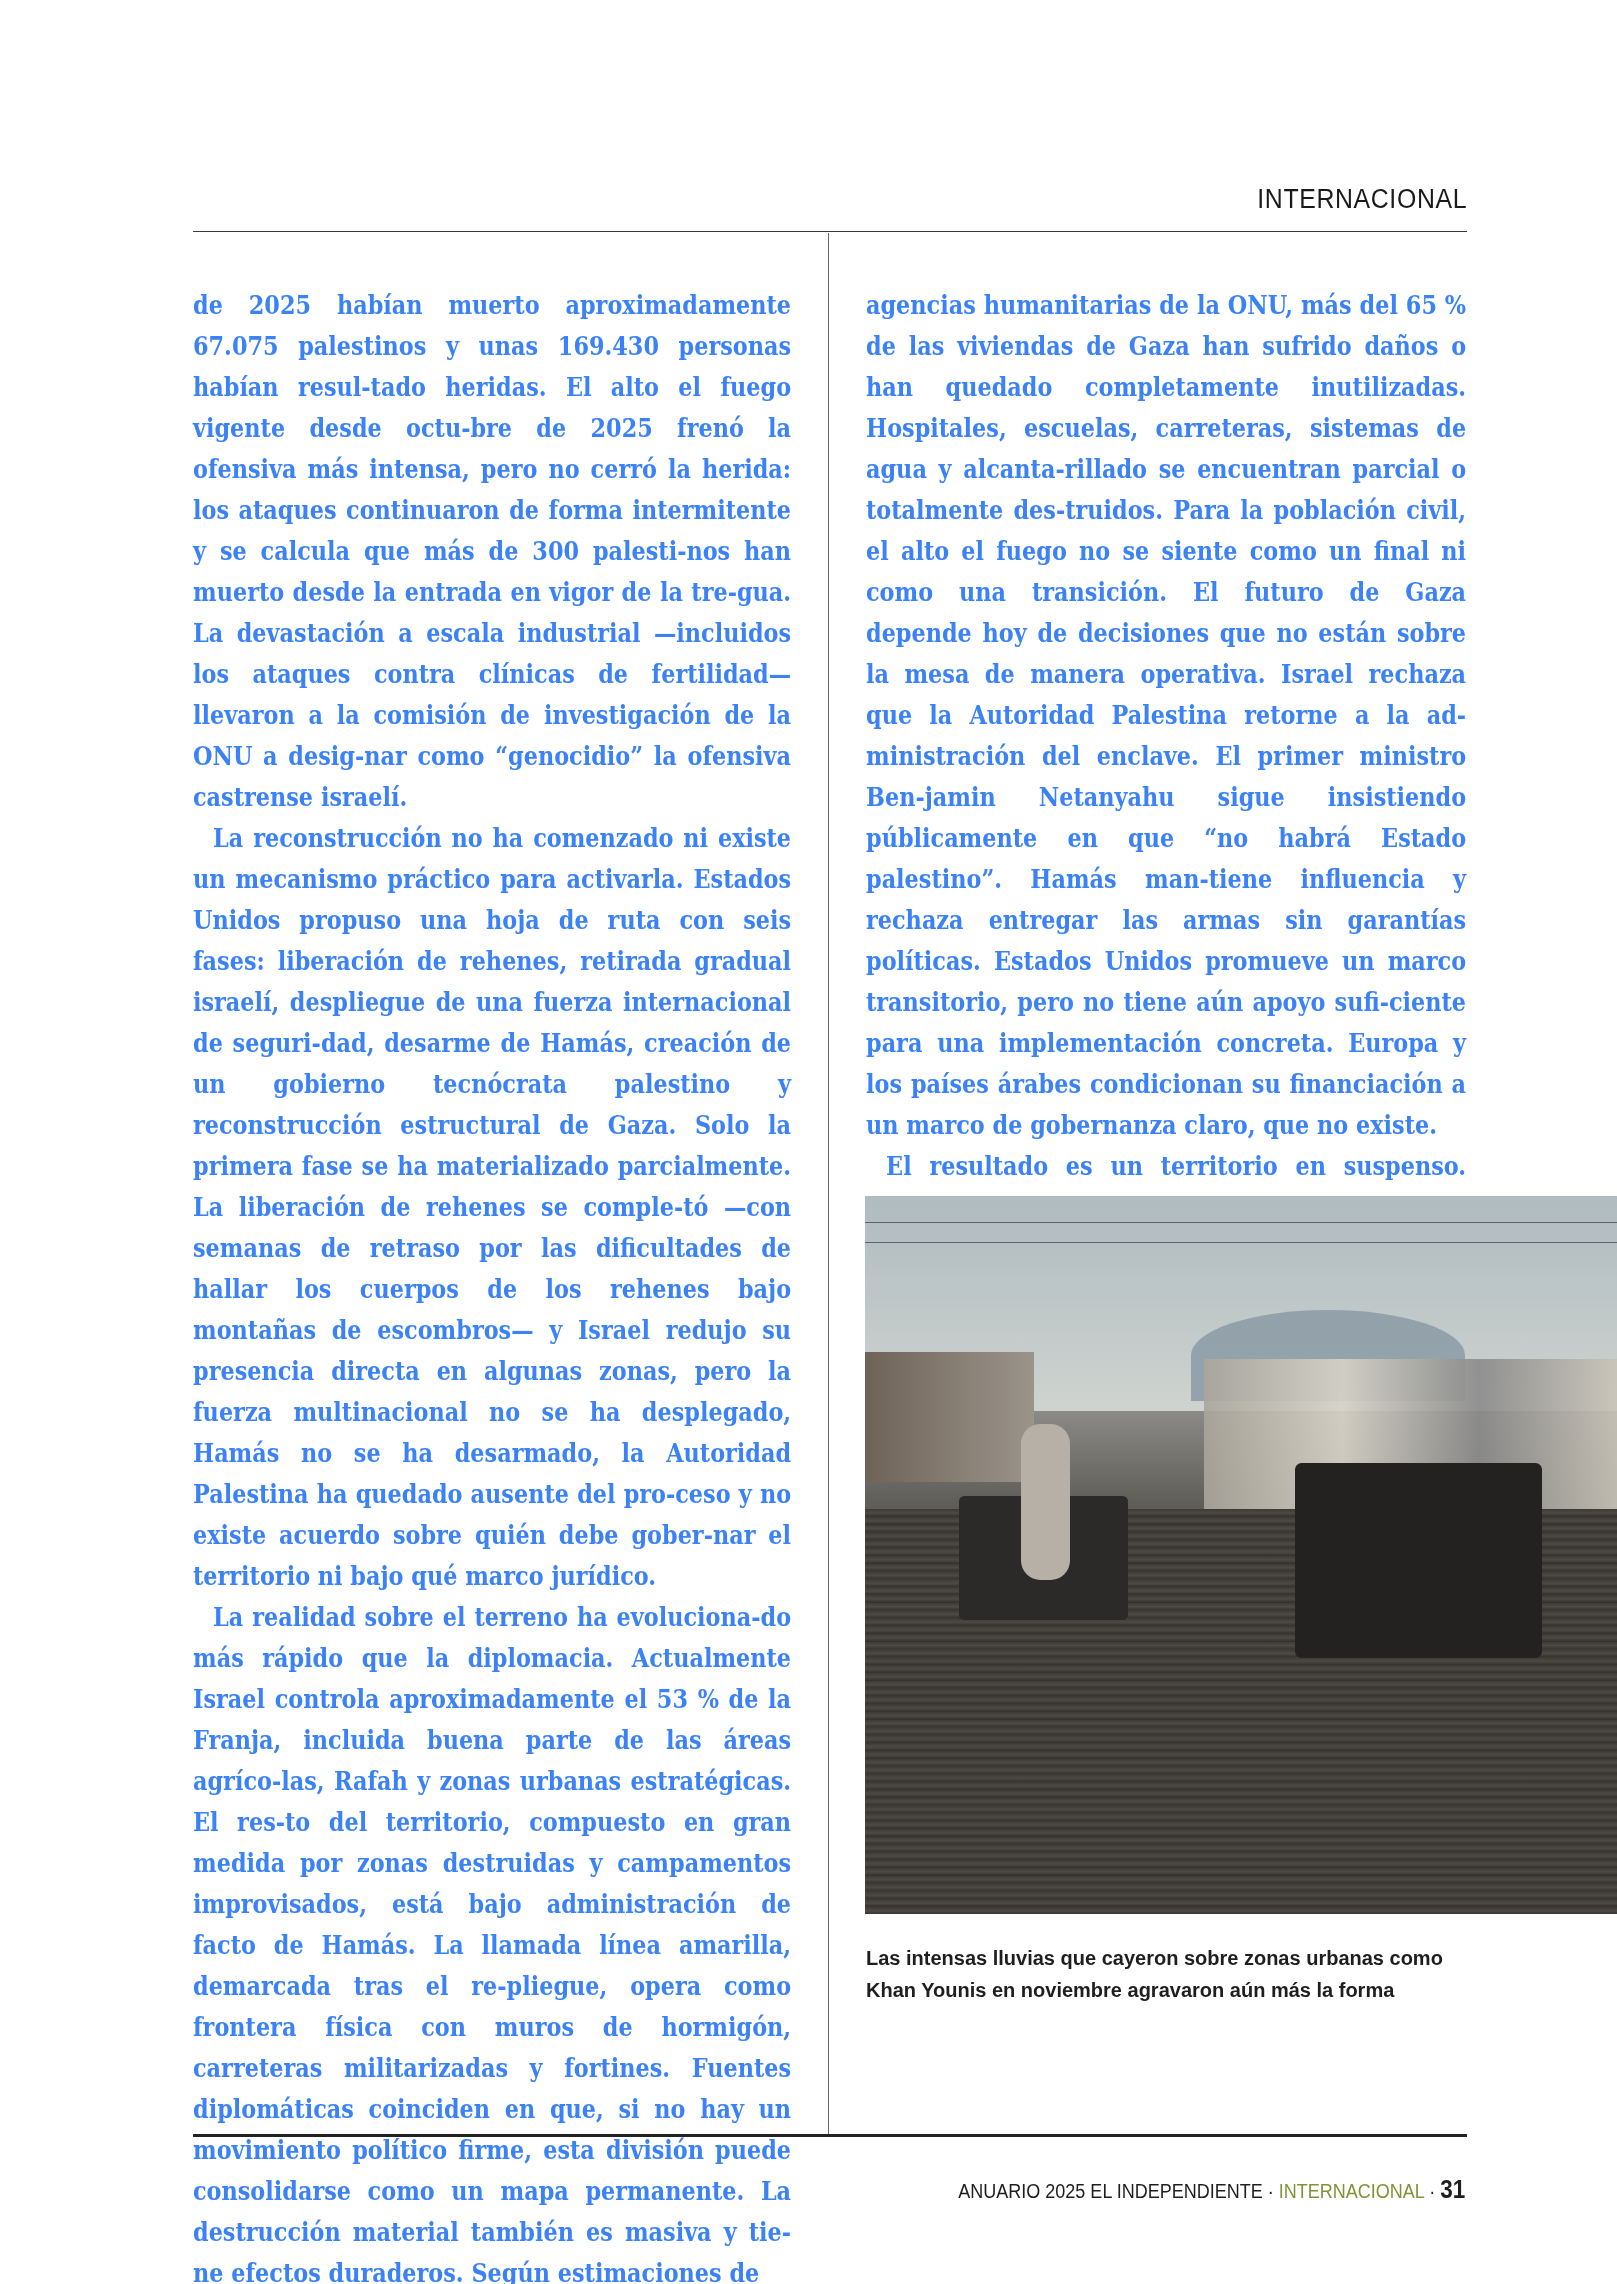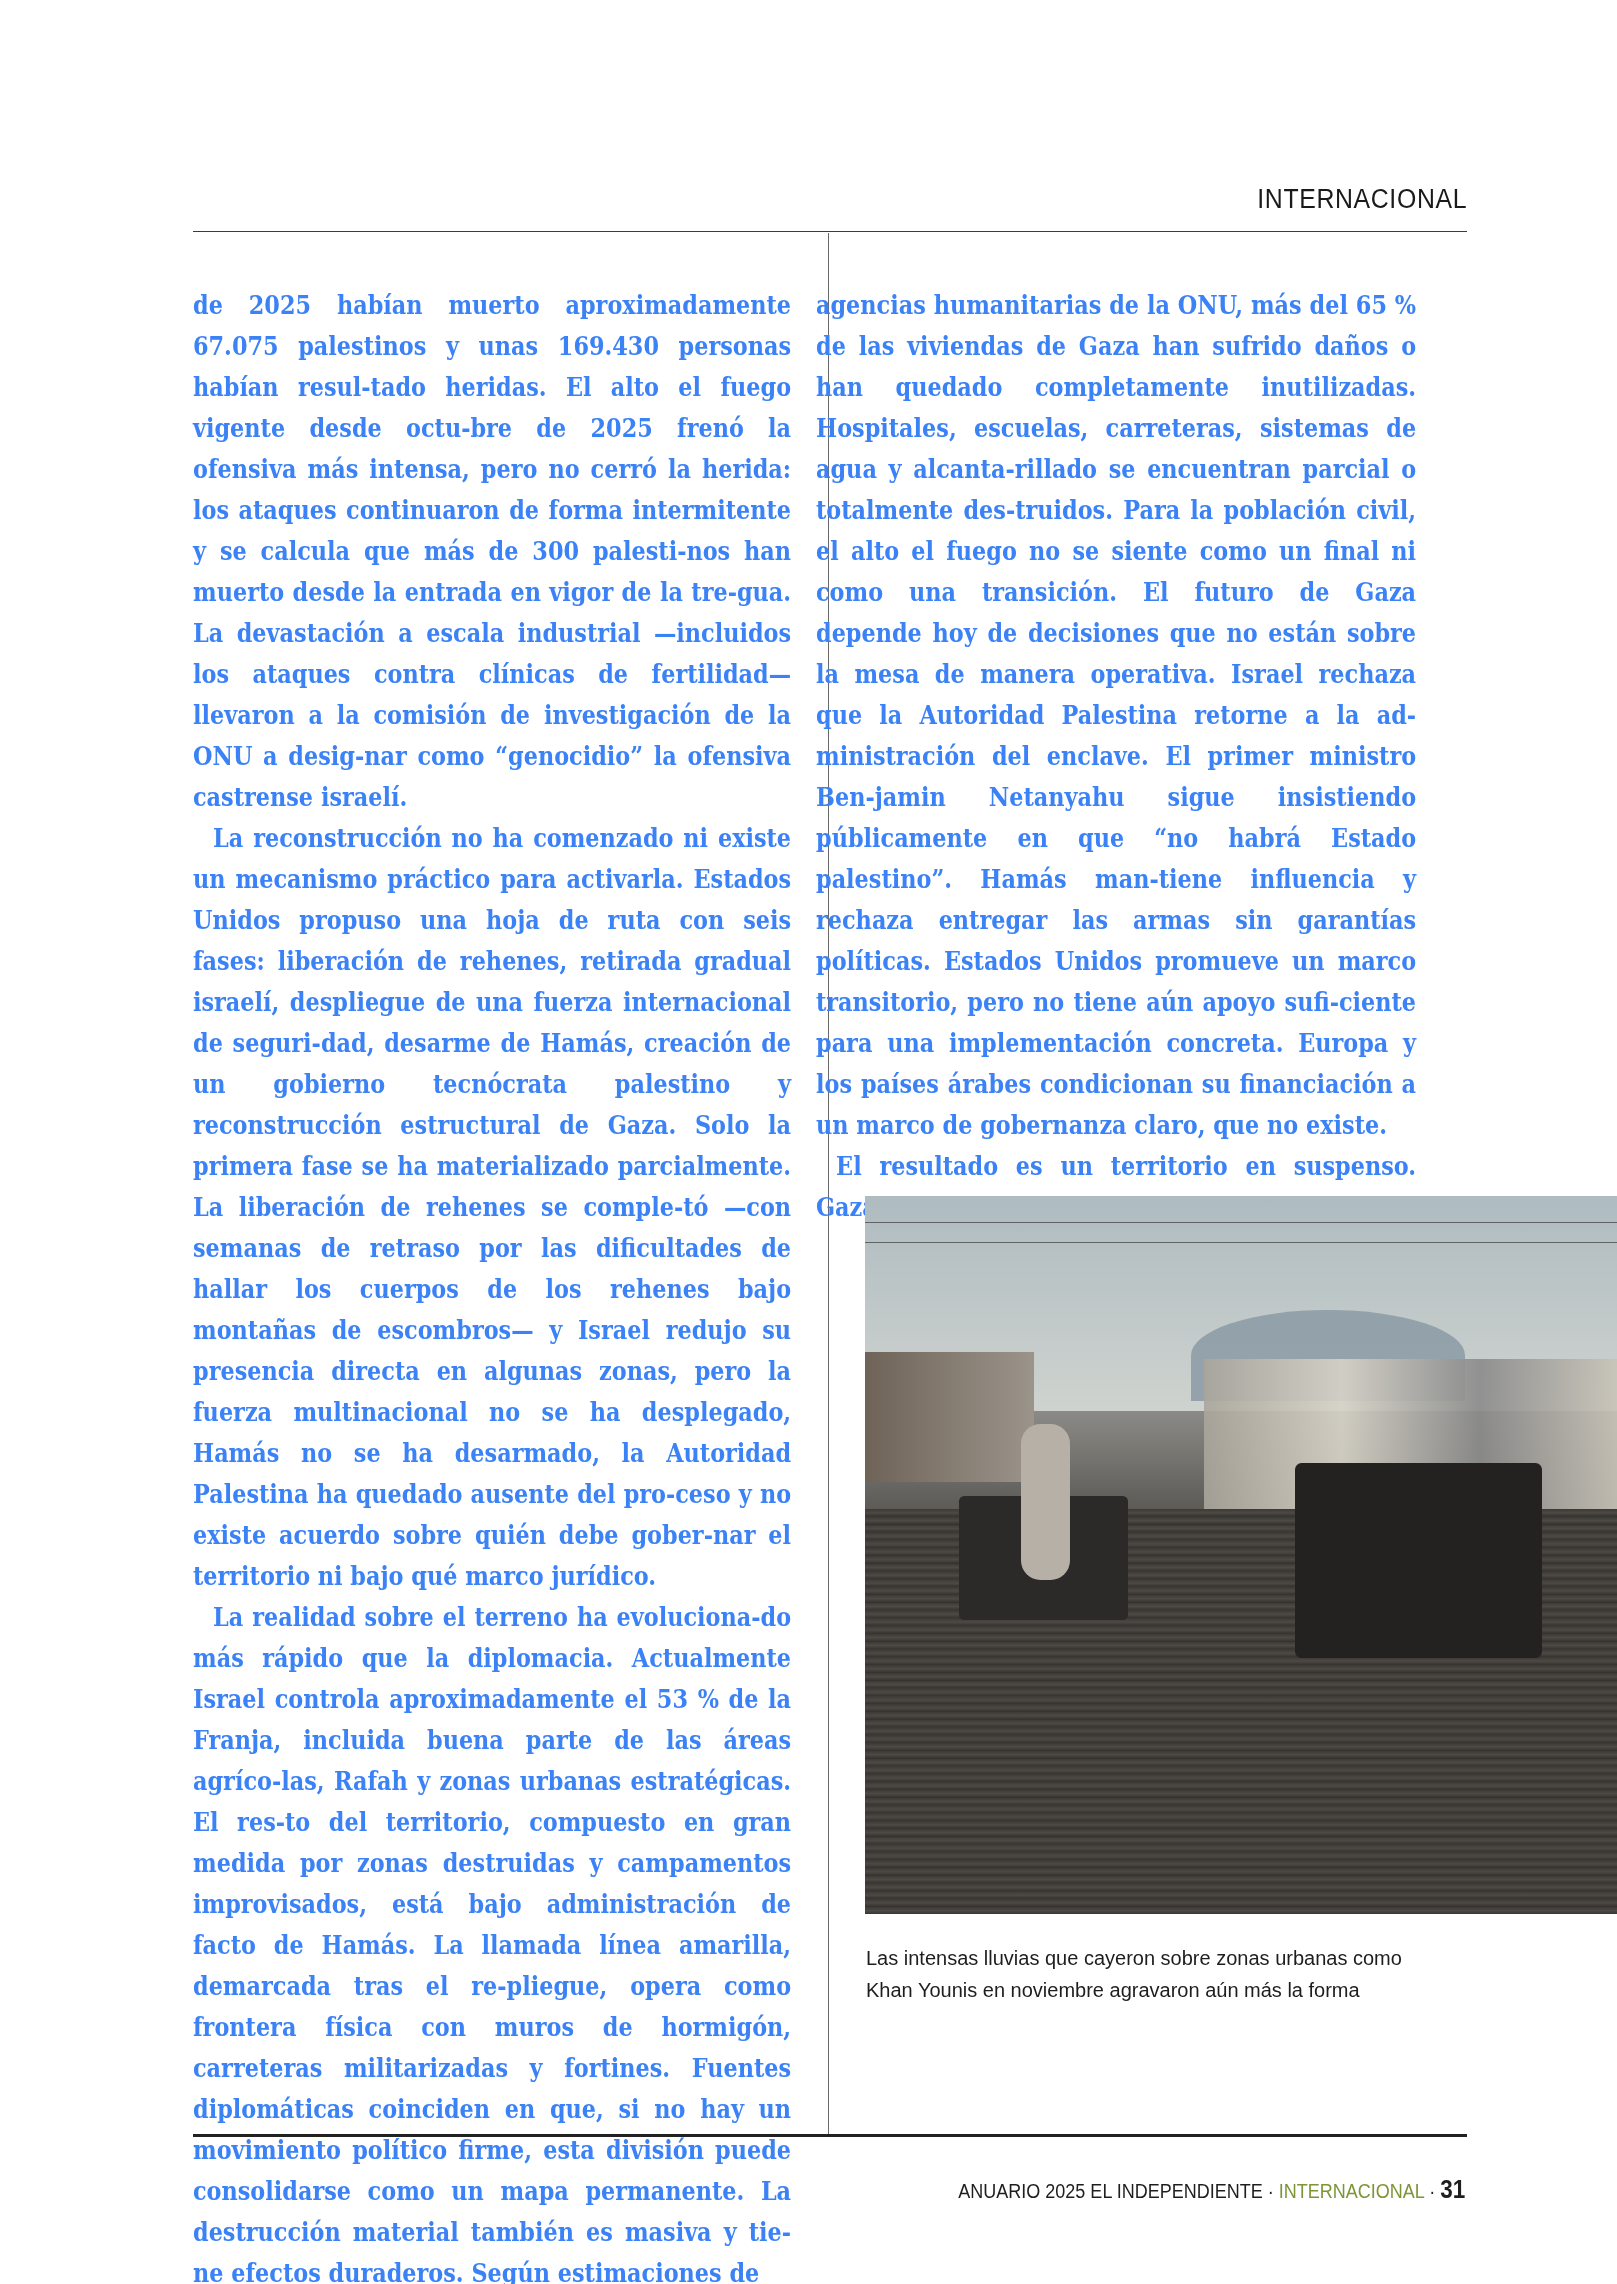--- a/index.html
+++ b/index.html
@@ -5,36 +5,36 @@
   html, body { margin:0; padding:0; background:#ffffff; }
   body { width:1617px; height:2284px; position:relative; overflow:hidden; font-family:"DejaVu Serif", serif; color:#1e1e1e; }
   .section-head { position:absolute; right:150px; top:184px; font-family:"Liberation Sans", sans-serif; font-size:27px; letter-spacing:0.7px; color:#1a1a1a; transform:scaleX(0.92); transform-origin:right; }
   .top-rule { position:absolute; left:193px; top:231px; width:1274px; height:1.3px; background:#3a3a3a; }
   .col-divider { position:absolute; left:828px; top:233px; width:1.3px; height:1903px; background:#6a6a6a; }
   .bottom-rule { position:absolute; left:193px; top:2134px; width:1274px; height:2.6px; background:#222; }
   .col { position:absolute; top:285px; font-size:26px; line-height:41px; text-align:justify; hyphens:manual; color:#3b82f6;font-weight:bold; }
   .col p { margin:0; text-indent:0; }
   .col p.indent { text-indent:23.4px; }
   .col-left { left:193px; width:598px; }
-  .col-right { left:816px; width:600px; }
+  .col-right { left:866px; width:600px; }
   .condensed { display:block; transform:scaleX(0.86); transform-origin:left top; width:116.3%; }
   .end-mark { display:inline-block; width:10.4px; height:10.4px; border-radius:50%; background:#7f1a34; vertical-align:middle; margin-left:7.8px; position:relative; top:-2.6px; }
   .photo { position:absolute; left:865px; top:1196px; width:752px; height:718px; overflow:hidden;
     background:
       linear-gradient(180deg, #b9c3c6 0%, #c6ccca 18%, #8c8a86 30%, #585651 45%, #4a4845 55%, #3f3b37 70%, #3a3632 100%); }
   .photo .sky { position:absolute; left:0; top:0; width:100%; height:30%; background:linear-gradient(180deg,#aebbc0,#cfd3cf); }
   .photo .tent-dome { position:absolute; left:326px; top:114px; width:274px; height:91px; border-radius:50% 50% 0 0; background:#8b9aa6; opacity:.85; }
   .photo .tents-right { position:absolute; left:339px; top:163px; width:414px; height:150px; background:linear-gradient(90deg,#a9a59b,#d7d3c7,#8a8a8a,#c9c4b8); opacity:.9; }
   .photo .tents-left { position:absolute; left:0; top:156px; width:169px; height:130px; background:linear-gradient(90deg,#6f6358,#9b948b); }
   .photo .water { position:absolute; left:0; top:313px; width:100%; height:406px; background:repeating-linear-gradient(180deg,#3b3935 0px,#4d4a45 3.9px,#34312e 7.8px); }
   .photo .cart-left { position:absolute; left:94px; top:300px; width:169px; height:124px; background:#2c2a28; border-radius:5.2px; }
   .photo .cart-right { position:absolute; left:430px; top:267px; width:247px; height:195px; background:#242220; border-radius:6.5px; }
   .photo .donkey { position:absolute; left:156px; top:228px; width:49px; height:156px; background:#b6b0a6; border-radius:19.5px; }
   .photo .wire { position:absolute; left:0; width:100%; height:1.3px; background:#3c3c3c; opacity:.7; }
-  .caption { position:absolute; left:866px; top:1942px; width:599px; font-family:"Liberation Sans", sans-serif; font-size:20px; line-height:32px; color:#1e1e1e; }
+  .caption { position:absolute; left:866px; top:1942px; width:599px; font-family:"Liberation Sans", sans-serif; font-size:20px; line-height:32px; color:#1e1e1e;font-weight:bold; }
   .caption span { display:block; white-space:nowrap; }
   .footer { position:absolute; right:152px; top:2175px; font-family:"Liberation Sans", sans-serif; font-size:20px; color:#1e1e1e; white-space:nowrap; transform:scaleX(0.9); transform-origin:right; }
   .footer .accent { color:#7f9437; }
   .footer .page-num { font-weight:bold; font-size:25px; }
 </style>
 </head>
 <body>
 
 <div class="section-head">INTERNACIONAL</div>
 <div class="top-rule"></div>

